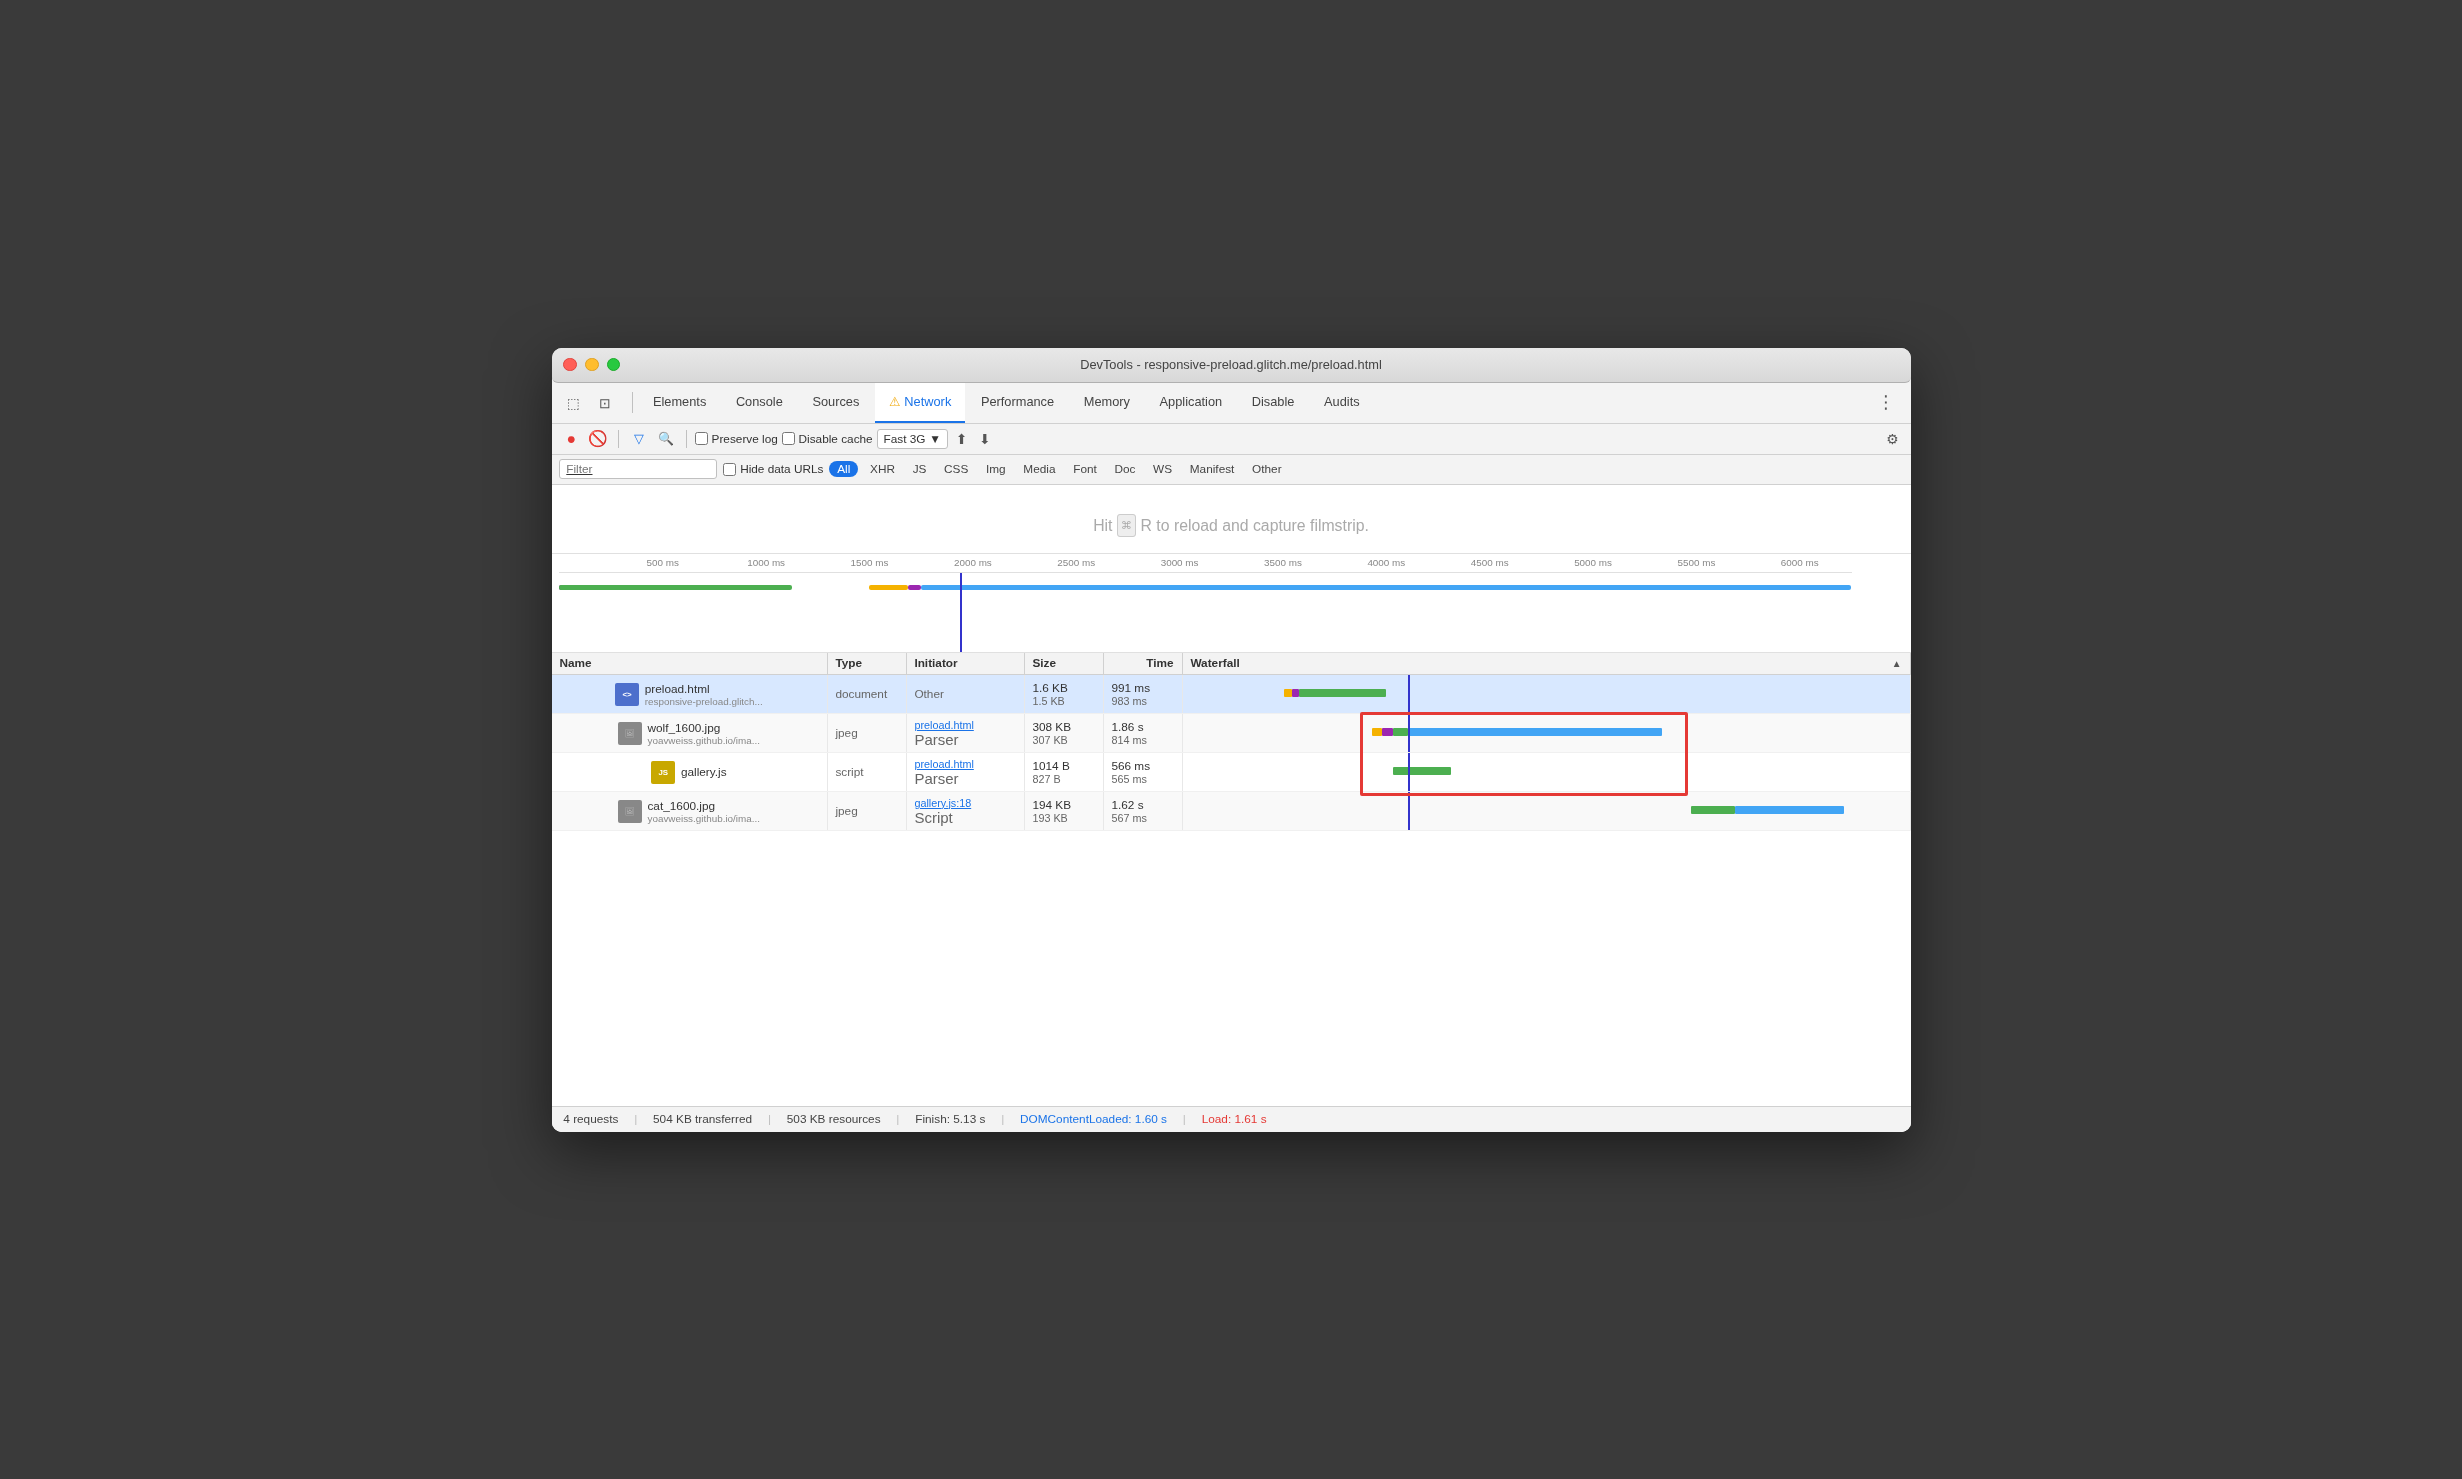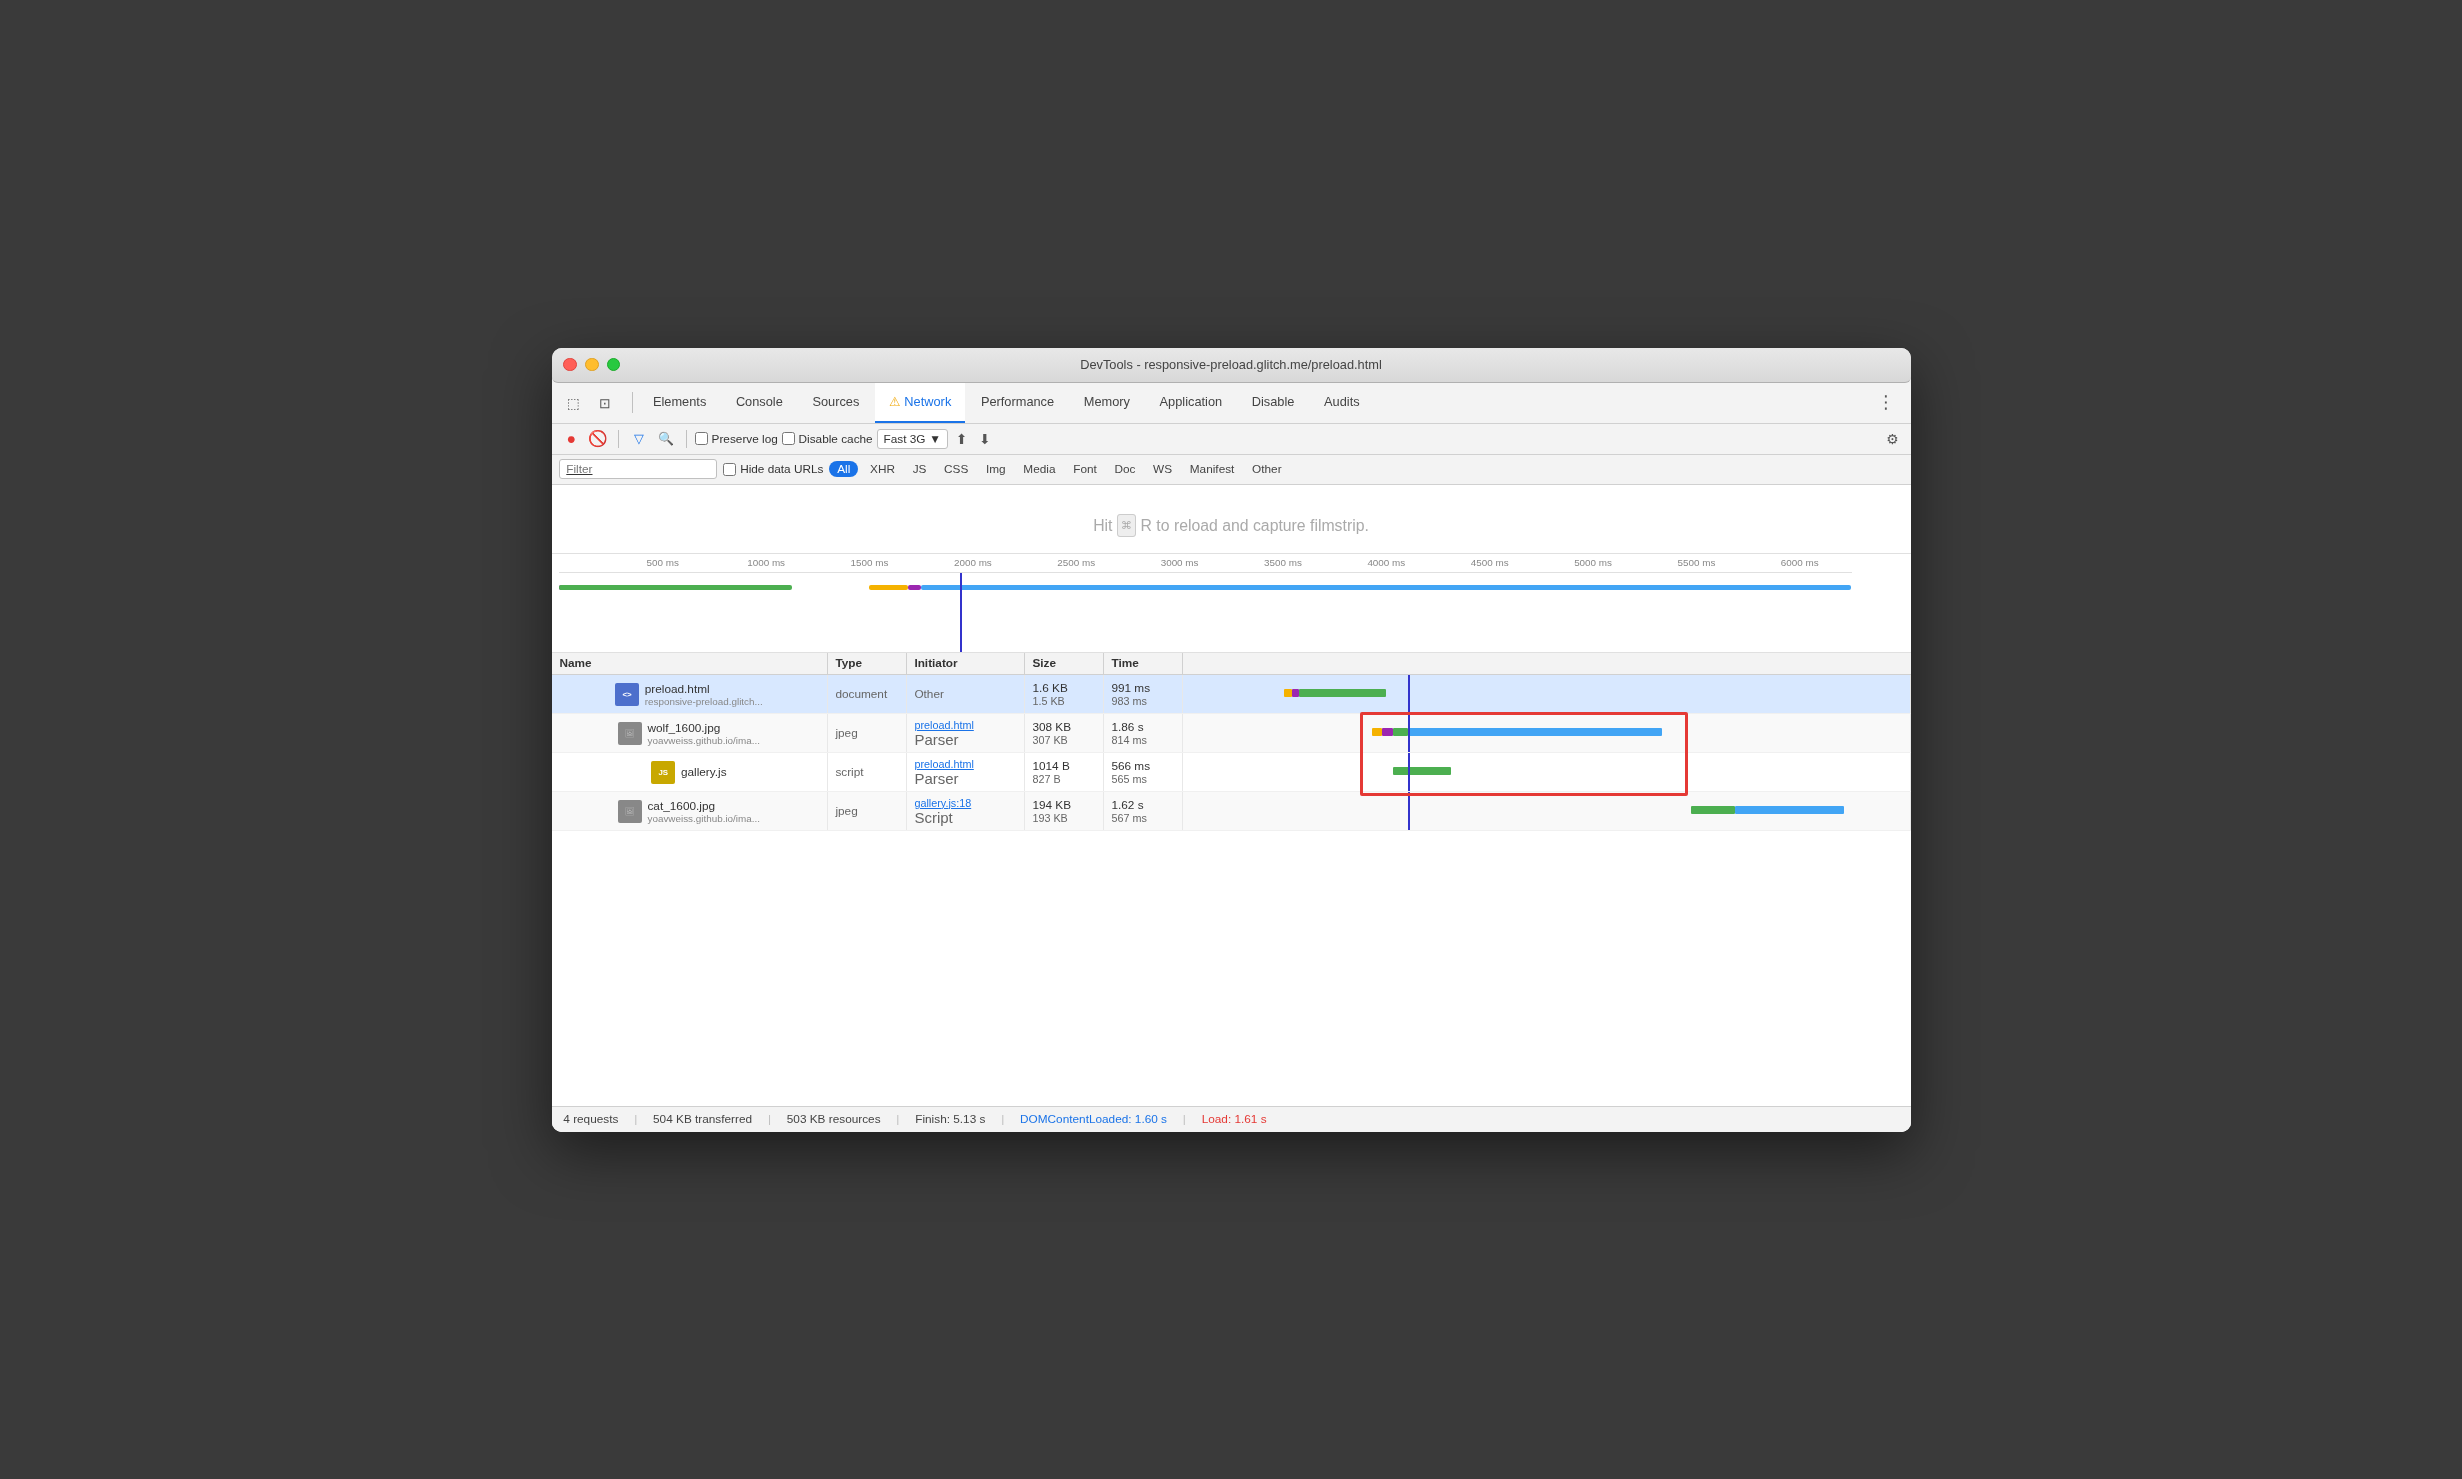--- a/index.html
+++ b/index.html
@@ -234,21 +234,21 @@
       padding: 3.9px 7.9px;
       font-size: 11.8px;
       font-weight: 600;
       color: #333;
       border-right: 1px solid #d0d0d0;
     }
     .th-name { width: 276px; flex-shrink: 0; }
     .th-type { width: 79px; flex-shrink: 0; }
     .th-initiator { width: 118px; flex-shrink: 0; }
     .th-size { width: 79px; flex-shrink: 0; }
-    .th-time { width: 79px; flex-shrink: 0; }
+    .th-time { width: 79px; flex-shrink: 0; text-align: right; }
     .th-waterfall { flex: 1; display: flex; align-items: center; justify-content: space-between; }
     .sort-arrow { font-size: 9.9px; color: #555; }
     .table-row {
       display: flex;
       border-bottom: 1px solid #f0f0f0;
       align-items: stretch;
       min-height: 39px;
     }
     .table-row:nth-child(odd) { background: #f9f9f9; }
     .table-row.selected { background: #d8e8ff; }
@@ -441,20 +441,24 @@
     </div>
 
     <div class="network-table">
 
       <div class="table-header">
         <div class="th th-name">Name</div>
         <div class="th th-type">Type</div>
         <div class="th th-initiator">Initiator</div>
         <div class="th th-size">Size</div>
         <div class="th th-time">Time</div>
+        <div class="th th-waterfall">
+          <span>Waterfall</span>
+          <span class="sort-arrow">▲</span>
+        </div>
       </div>
 
       <div class="table-row selected">
         <div class="td td-name">
           <div class="thumb thumb-html">
             <span style="color:#fff; font-size:7.9px; font-weight:bold;">&lt;&gt;</span>
           </div>
           <div class="name-col">
             <span class="file-name">preload.html</span>
             <span class="file-url">responsive-preload.glitch...</span>

